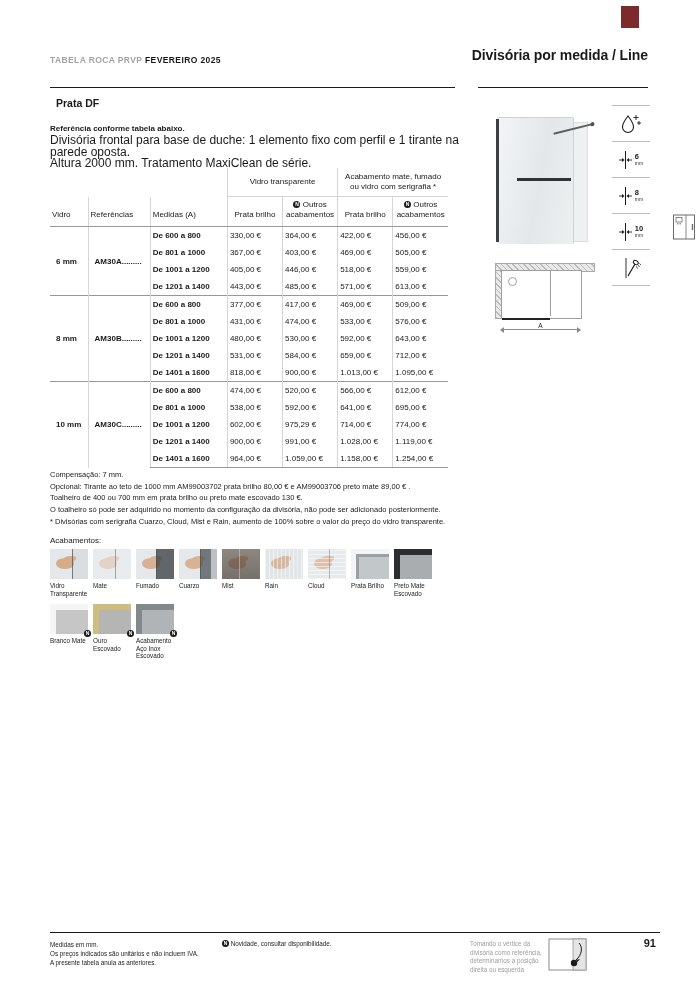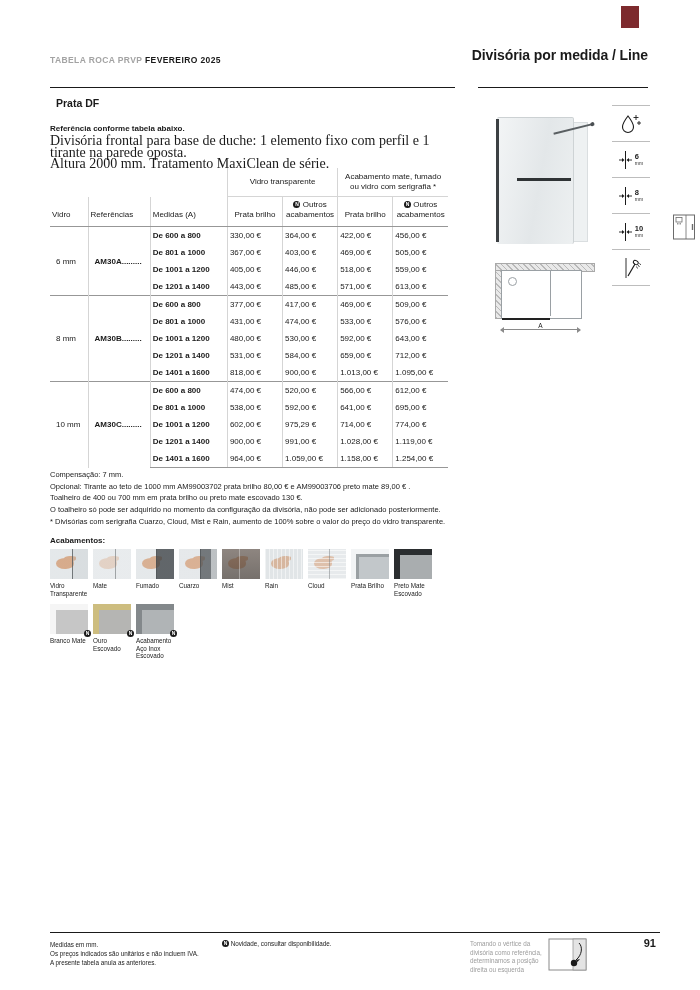--- a/index.html
+++ b/index.html
@@ -13,52 +13,52 @@
   .doc-title b{color:#1a1a1a;}
   .page-heading{right:52px;top:47px;font-size:14px;font-weight:bold;letter-spacing:-.1px;}
   .red-tab{left:621px;top:6px;width:18px;height:22px;background:#7d2a2e;}
   .rule{height:1px;background:#1a1a1a;}
   .rule-left{left:50px;top:87px;width:405px;}
   .rule-right{left:478px;top:87px;width:170px;}
 
   
   .product-name{left:56px;top:97px;font-size:10.5px;font-weight:bold;}
   .ref-note{left:50px;top:124px;font-size:8px;font-weight:bold;}
-  .desc{left:50px;top:135px;font-size:14px;line-height:11.5px;width:410px;font-family:Liberation Serif, serif;}
+  .desc{left:50px;top:135px;font-size:12px;line-height:11.5px;width:410px;}
 
   
   .price-table{left:50px;top:168px;}
   table{border-collapse:collapse;table-layout:fixed;width:398px;font-size:8px;}
   col.c1{width:38px;}col.c2{width:62px;}col.c3{width:77px;}
   col.c4,col.c5,col.c6,col.c7{width:55px;}
   th{font-weight:normal;}
   .bl{border-left:1px solid #d5d5d5;}
   .grp{font-size:8px;line-height:9.5px;text-align:center;vertical-align:middle;
        padding:4px 4px 5px;border-bottom:1px solid #d5d5d5;}
   .colhead th{vertical-align:bottom;padding:3px 2px 7px;border-bottom:1px solid #979797;}
   .hl{text-align:left;padding-left:6px;}
   .hm{text-align:left;padding-left:8px;}
   .hc{text-align:center;line-height:9.5px;}
   tbody td{height:17px;padding:0 2px;}
-  .c-vidro{font-weight:normal;padding-left:6px;}
+  .c-vidro{font-weight:bold;padding-left:6px;}
   .c-ref{font-weight:bold;padding-left:6px;}
   .c-med{font-weight:bold;}
   .c-price{text-align:left;}
   tr.sec-start td{border-top:1px solid #979797;}
   tbody tr:last-child td{border-bottom:1px solid #979797;}
 
   .nbadge{display:inline-block;width:7px;height:7px;border-radius:50%;background:#1a1a1a;
           color:#fff;font-size:5px;line-height:7px;text-align:center;font-weight:bold;
           vertical-align:1px;}
 
   
   .notes{left:50px;top:469px;font-size:7.5px;line-height:11.7px;width:430px;}
 
   
-  .acab-title{left:50px;top:536px;font-size:8px;font-weight:bold;}
+  .acab-title{left:50px;top:536px;font-size:8px;font-weight:normal;}
   .sw-row{display:flex;gap:5px;}
   .sw-row1{left:50px;top:549px;}
   .sw-row2{left:50px;top:604px;}
   .swatch{width:38px;}
   .sw-img{width:38px;height:30px;position:relative;background:#e7eaec;}
   .sw-img::before{content:'';position:absolute;left:6px;top:9px;width:18px;height:11px;
        background:#d28d5c;border-radius:55% 45% 50% 55%;
        box-shadow:5px -5px 0 -3px #d28d5c;}
   .sw-frame::before{display:none;}
   .sw-img::after{content:'';position:absolute;inset:0;}

